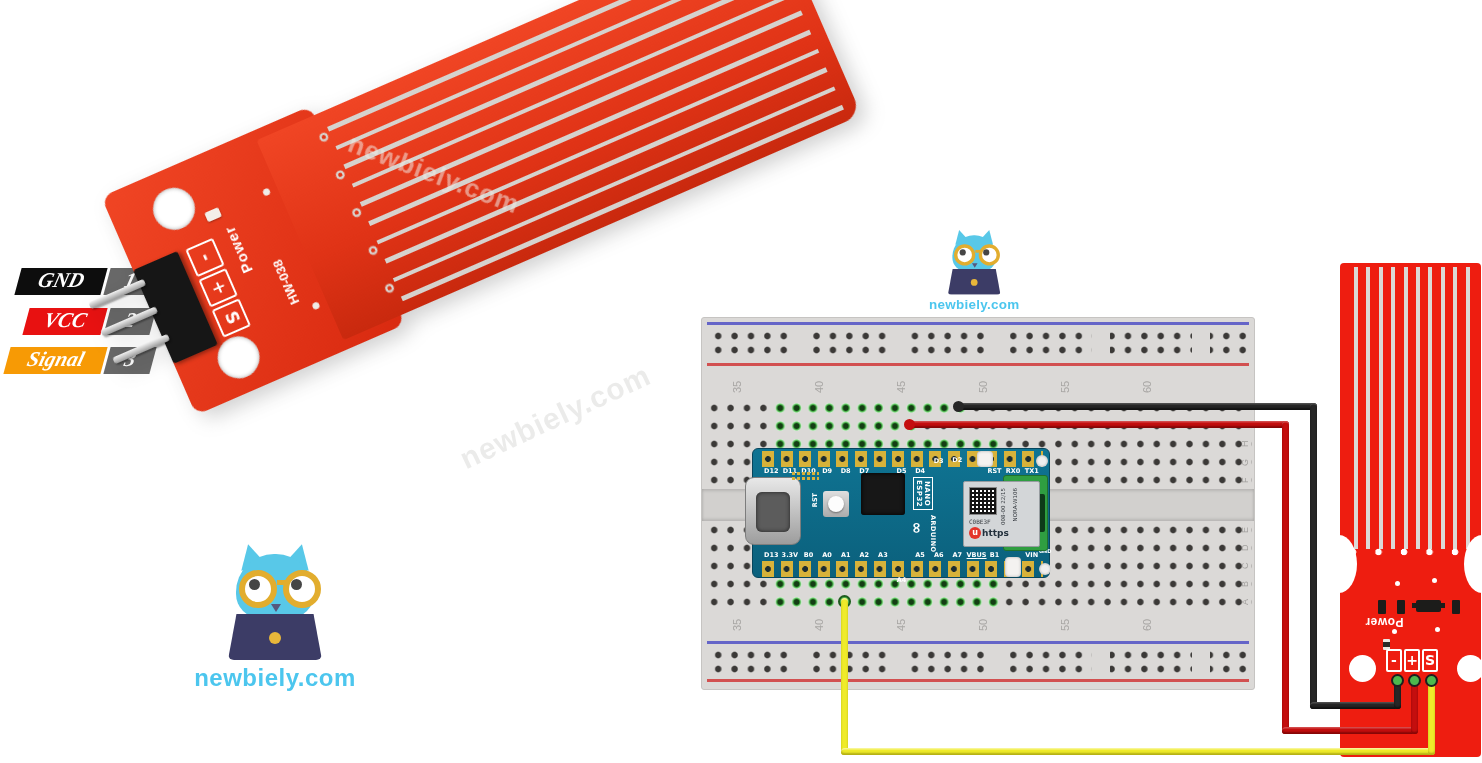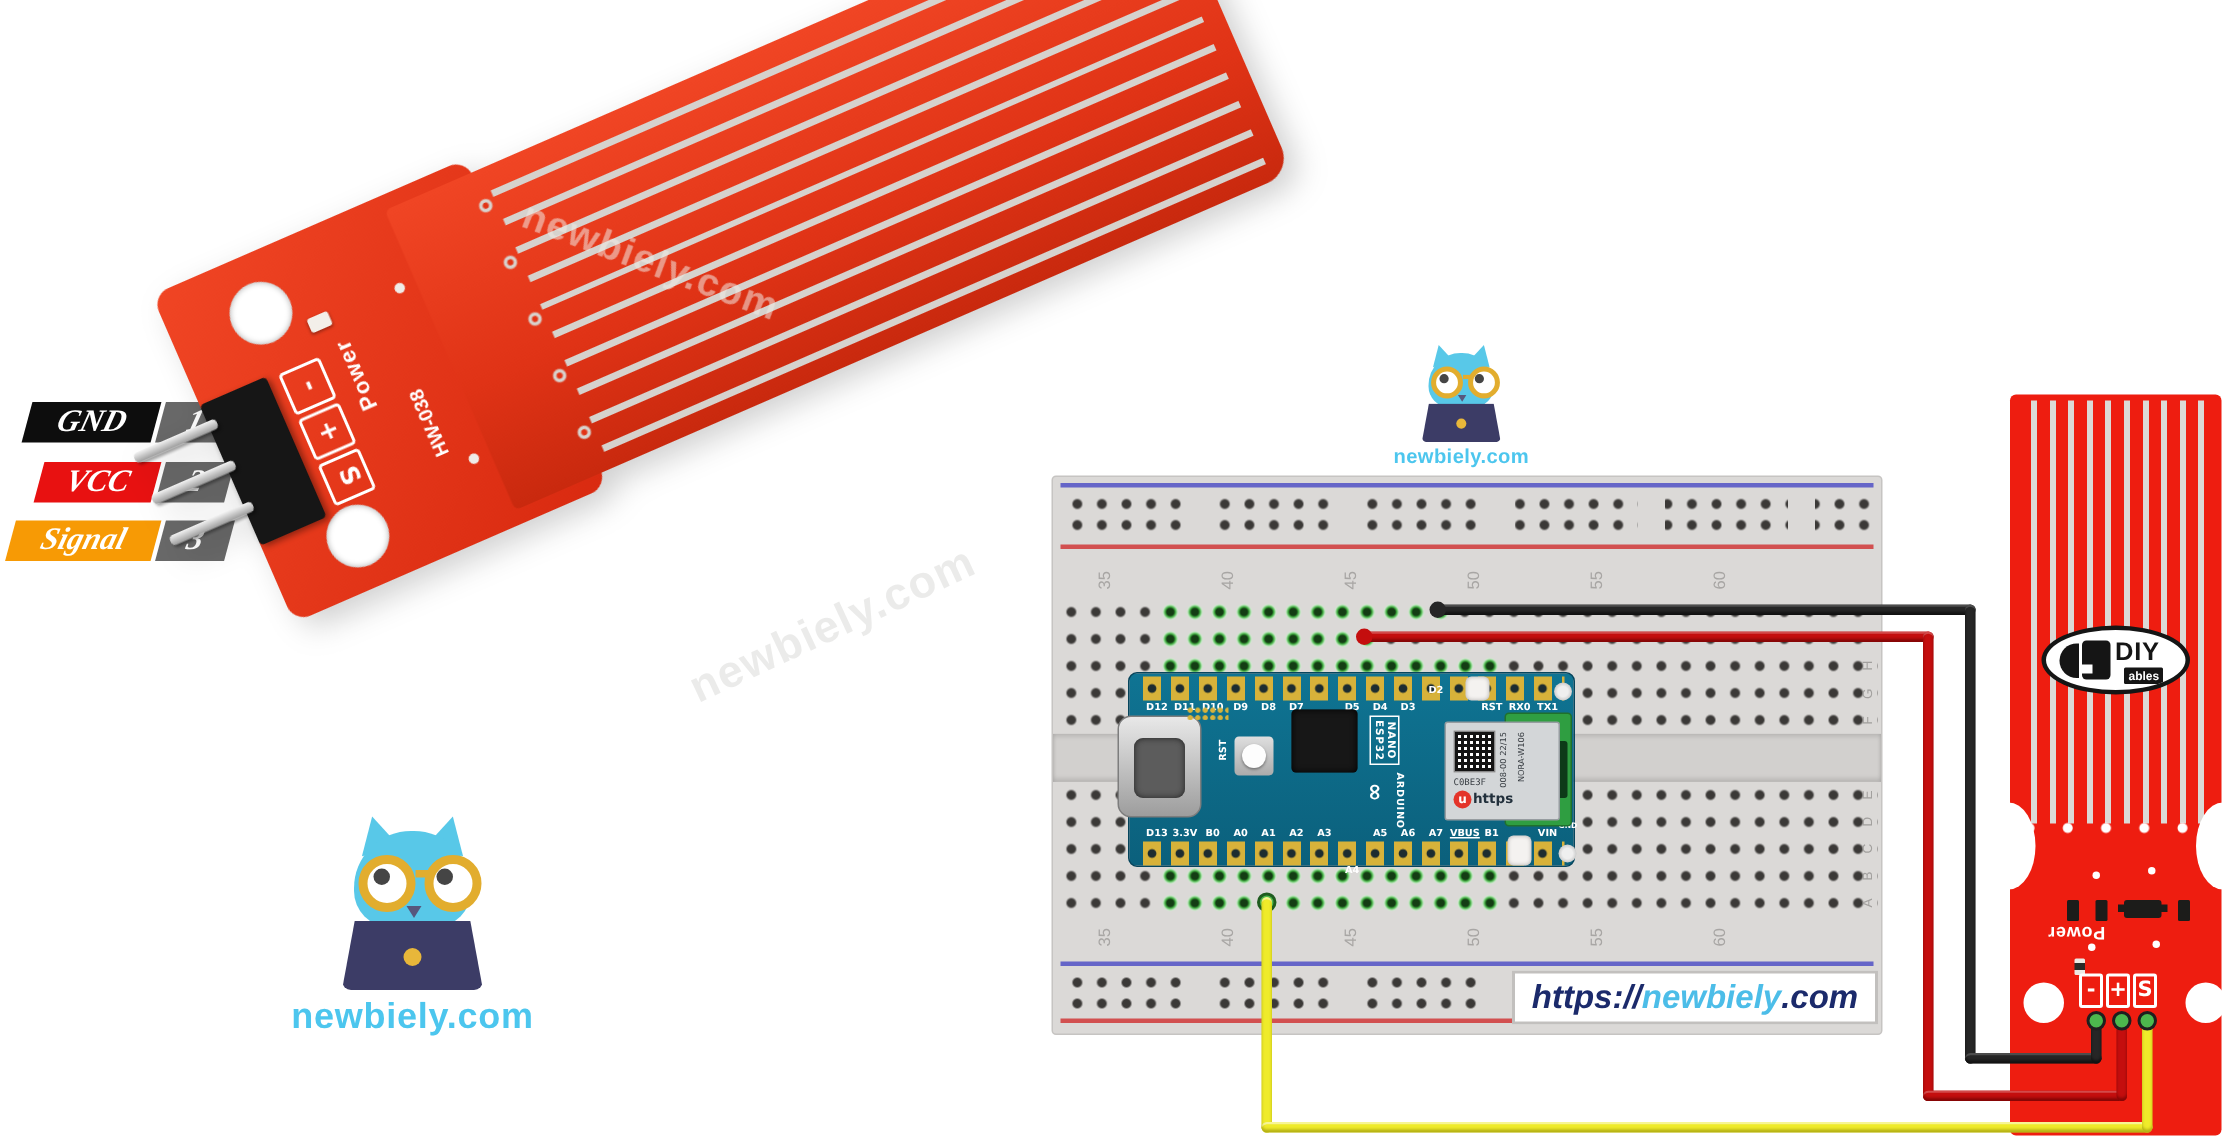--- a/index.html
+++ b/index.html
@@ -285,40 +285,35 @@
       <span class="rl rl-t" style="--i: 1;">I</span>
       <span class="rl rl-t" style="--i: 2;">H</span>
       <span class="rl rl-t" style="--i: 3;">G</span>
       <span class="rl rl-t" style="--i: 4;">F</span>
     <span class="rl rl-b" style="--i: 0;">E</span>
       <span class="rl rl-b" style="--i: 1;">D</span>
       <span class="rl rl-b" style="--i: 2;">C</span>
       <span class="rl rl-b" style="--i: 3;">B</span>
       <span class="rl rl-b" style="--i: 4;">A</span>
 
-    <div class="urlbox">
-      <span class="url-navy">https://</span>
-        <span class="url-cyan">newbiely</span>
-        <span class="url-navy">.com</span>
-    </div>
   </div>
 
   <div class="nano">
     <div class="padstrip" style="top:2px;"></div>
     <div class="padstrip" style="top:112px;"></div>
     <span class="apin" style="top: 19px; --i: 0;">D12</span>
       <span class="apin" style="top: 19px; --i: 1;">D11</span>
       <span class="apin" style="top: 19px; --i: 2;">D10</span>
       <span class="apin" style="top: 19px; --i: 3;">D9</span>
       <span class="apin" style="top: 19px; --i: 4;">D8</span>
       <span class="apin" style="top: 19px; --i: 5;">D7</span>
       <span class="apin" style="top: 37px; --i: 6;">D6</span>
       <span class="apin" style="top: 19px; --i: 7;">D5</span>
       <span class="apin" style="top: 19px; --i: 8;">D4</span>
-      <span class="apin" style="top: 19px; --i: 9;">D3</span>
+      <span class="apin" style="top: 9px; --i: 9;">D3</span>
       <span class="apin" style="top: 8px; --i: 10;">D2</span>
       <span class="apin" style="top: 19px; --i: 11;"></span>
       <span class="apin" style="top: 19px; --i: 12;">RST</span>
       <span class="apin" style="top: 19px; --i: 13;">RX0</span>
       <span class="apin" style="top: 19px; --i: 14;">TX1</span>
     <span class="apin" style="top: 103px; --i: 0;">D13</span>
       <span class="apin" style="top: 103px; --i: 1;">3.3V</span>
       <span class="apin" style="top: 103px; --i: 2;">B0</span>
       <span class="apin" style="top: 103px; --i: 3;">A0</span>
       <span class="apin" style="top: 103px; --i: 4;">A1</span>
@@ -366,26 +361,20 @@
 
     <div class="whitehole" style="left:224px;top:2px;height:16px;"></div>
     <div class="whitehole" style="left:252px;top:108px;height:20px;"></div>
     <div class="silvdot" style="left:283px;top:6px;"></div>
     <div class="silvdot" style="left:286px;top:114px;"></div>
   </div>
 
   <div class="sensorR">
     <div class="sR-stripes"></div>
     <div class="sR-enddots"></div>
-    <div class="diy">
-      <div class="g1"></div>
-      <div class="g2"></div>
-      <div class="t1">DIY</div>
-      <div class="t2">ables</div>
-    </div>
     <div class="sR-cut" style="left:-19px;"></div>
     <div class="sR-cut" style="right:-19px;"></div>
     <div class="sR-wdot" style="left:55px;top:318px;"></div>
     <div class="sR-wdot" style="left:92px;top:315px;"></div>
     <div class="sR-smd" style="left:38px;top:337px;"></div>
     <div class="sR-smd" style="left:57px;top:337px;"></div>
     <div class="sR-tr"></div>
     <div class="sR-smd" style="left:112px;top:337px;"></div>
     <div class="sR-wdot" style="left:52px;top:366px;"></div>
     <div class="sR-wdot" style="left:95px;top:364px;"></div>

